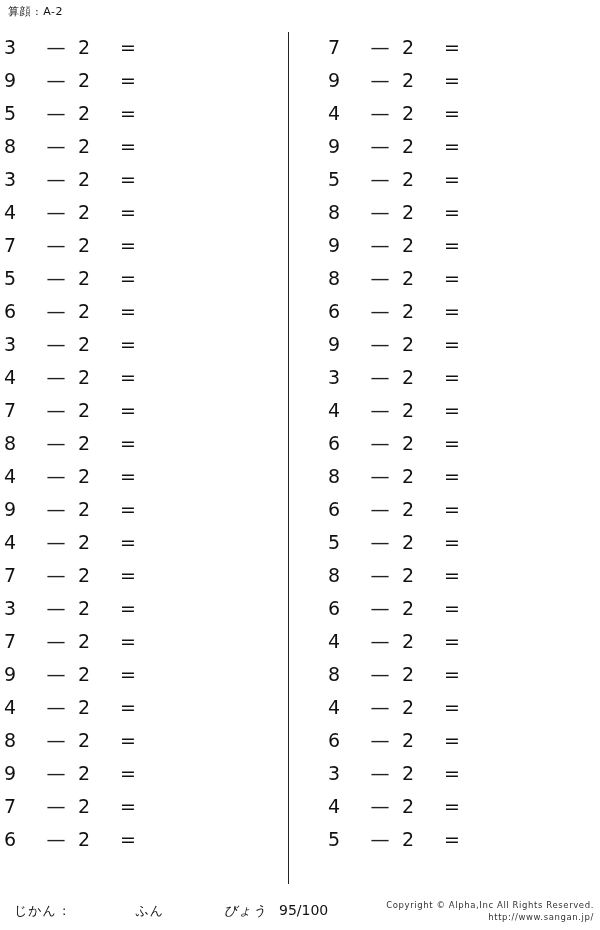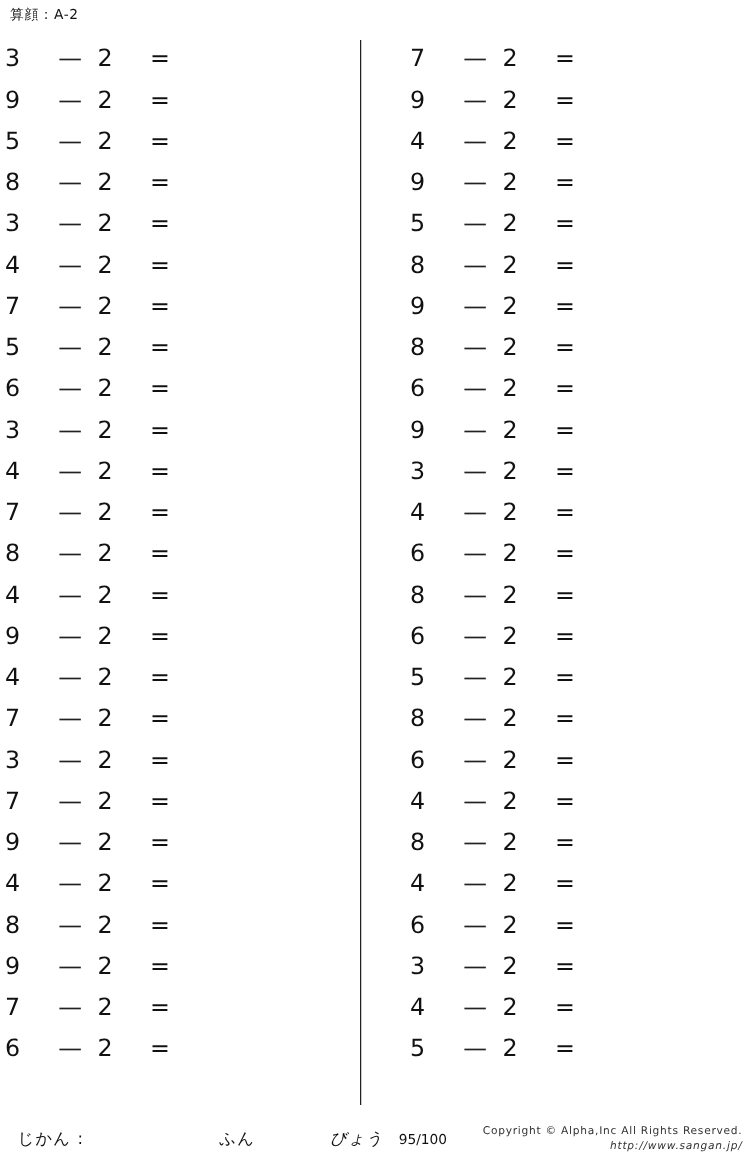--- a/index.html
+++ b/index.html
@@ -132,54 +132,53 @@
   .time-line {
     position: absolute;
     left: 14px;
     bottom: 10px;
     font-size: 13px;
     white-space: nowrap;
   }
   .time-label { letter-spacing: 1px; text-align: center; }
   .time-min {
     display: inline-block;
-    margin-left: 108px;
+    margin-left: 68px;
     letter-spacing: 1px;
   }
   .time-sec {
     display: inline-block;
     margin-left: 60px;
     letter-spacing: 1px;
     font-style: italic;
   }
   .score {
     display: inline-block;
     margin-left: 12px;
-    font-size: 11px;
+    font-size: 14px;
     letter-spacing: 0px;
   }
   .copyright {
     position: absolute;
     right: 6px;
     bottom: 20px;
     font-size: 8.5px;
     color: #333333;
     letter-spacing: 0.6px;
     white-space: nowrap;
   }
   .site-url {
     position: absolute;
     right: 6px;
     bottom: 8px;
     font-size: 8.5px;
     color: #333333;
     letter-spacing: 0.6px;
     text-align: right;
     white-space: nowrap;
-    font-style: italic;
   }
 </style>
 </head>
 <body>
 
 <div class="sheet">
 
   <div class="header">
     <div class="worksheet-id">算顔 : A-2</div>
   </div>

